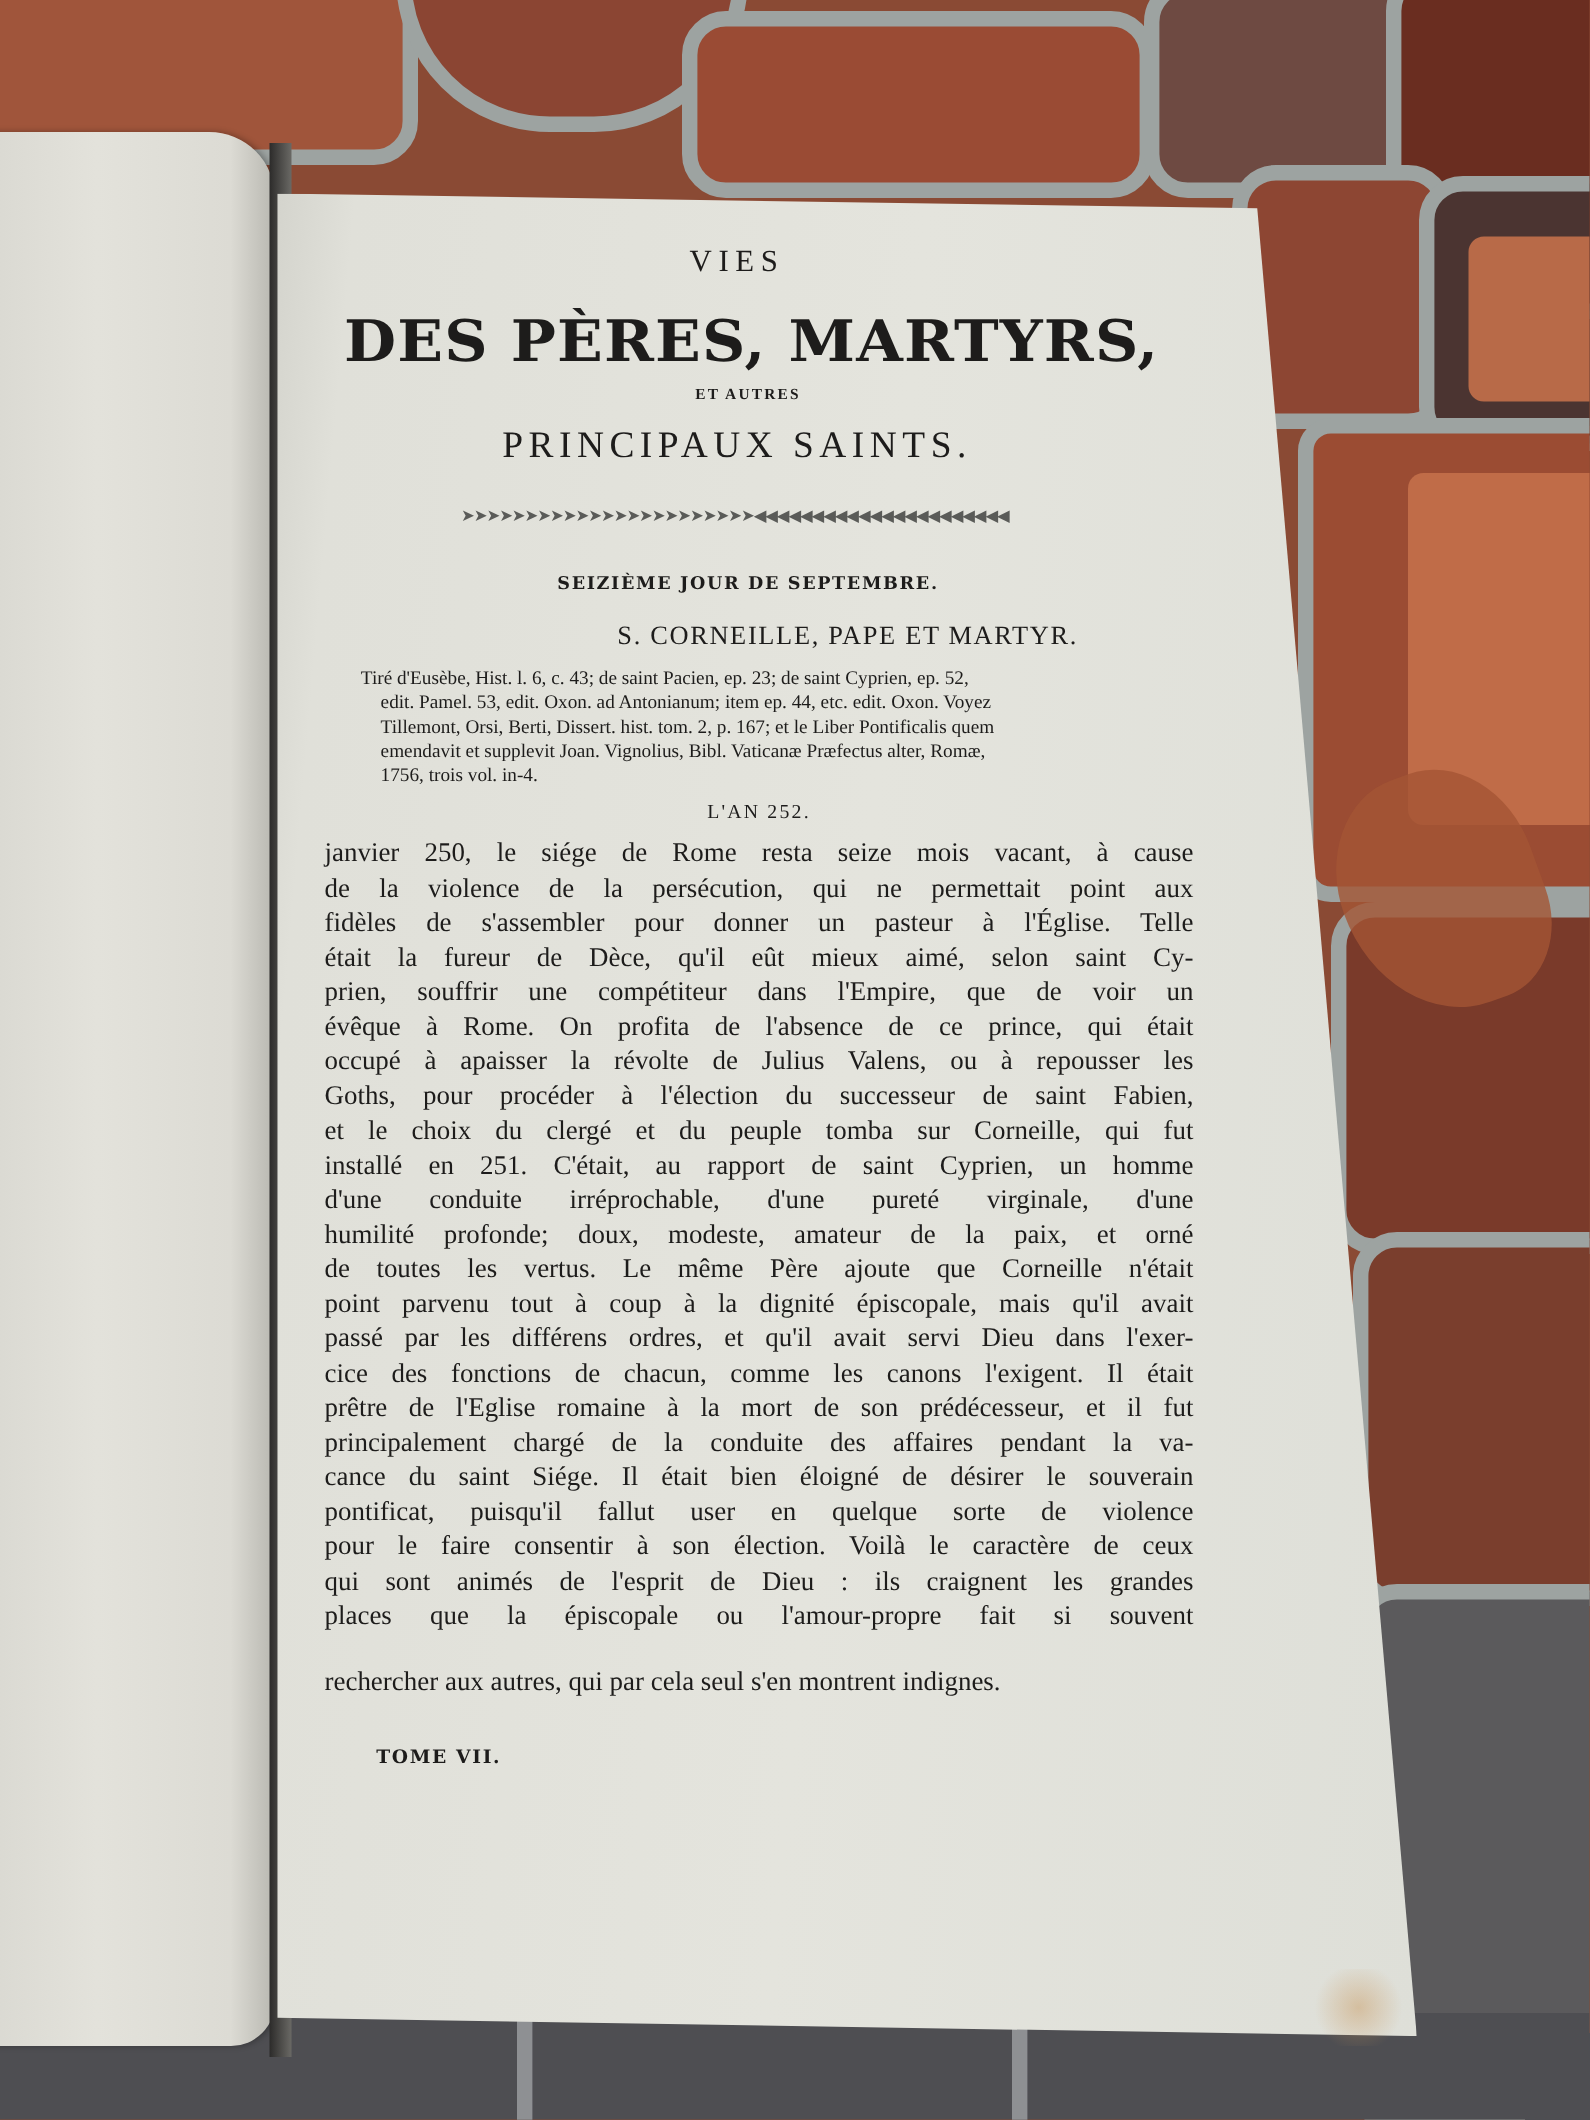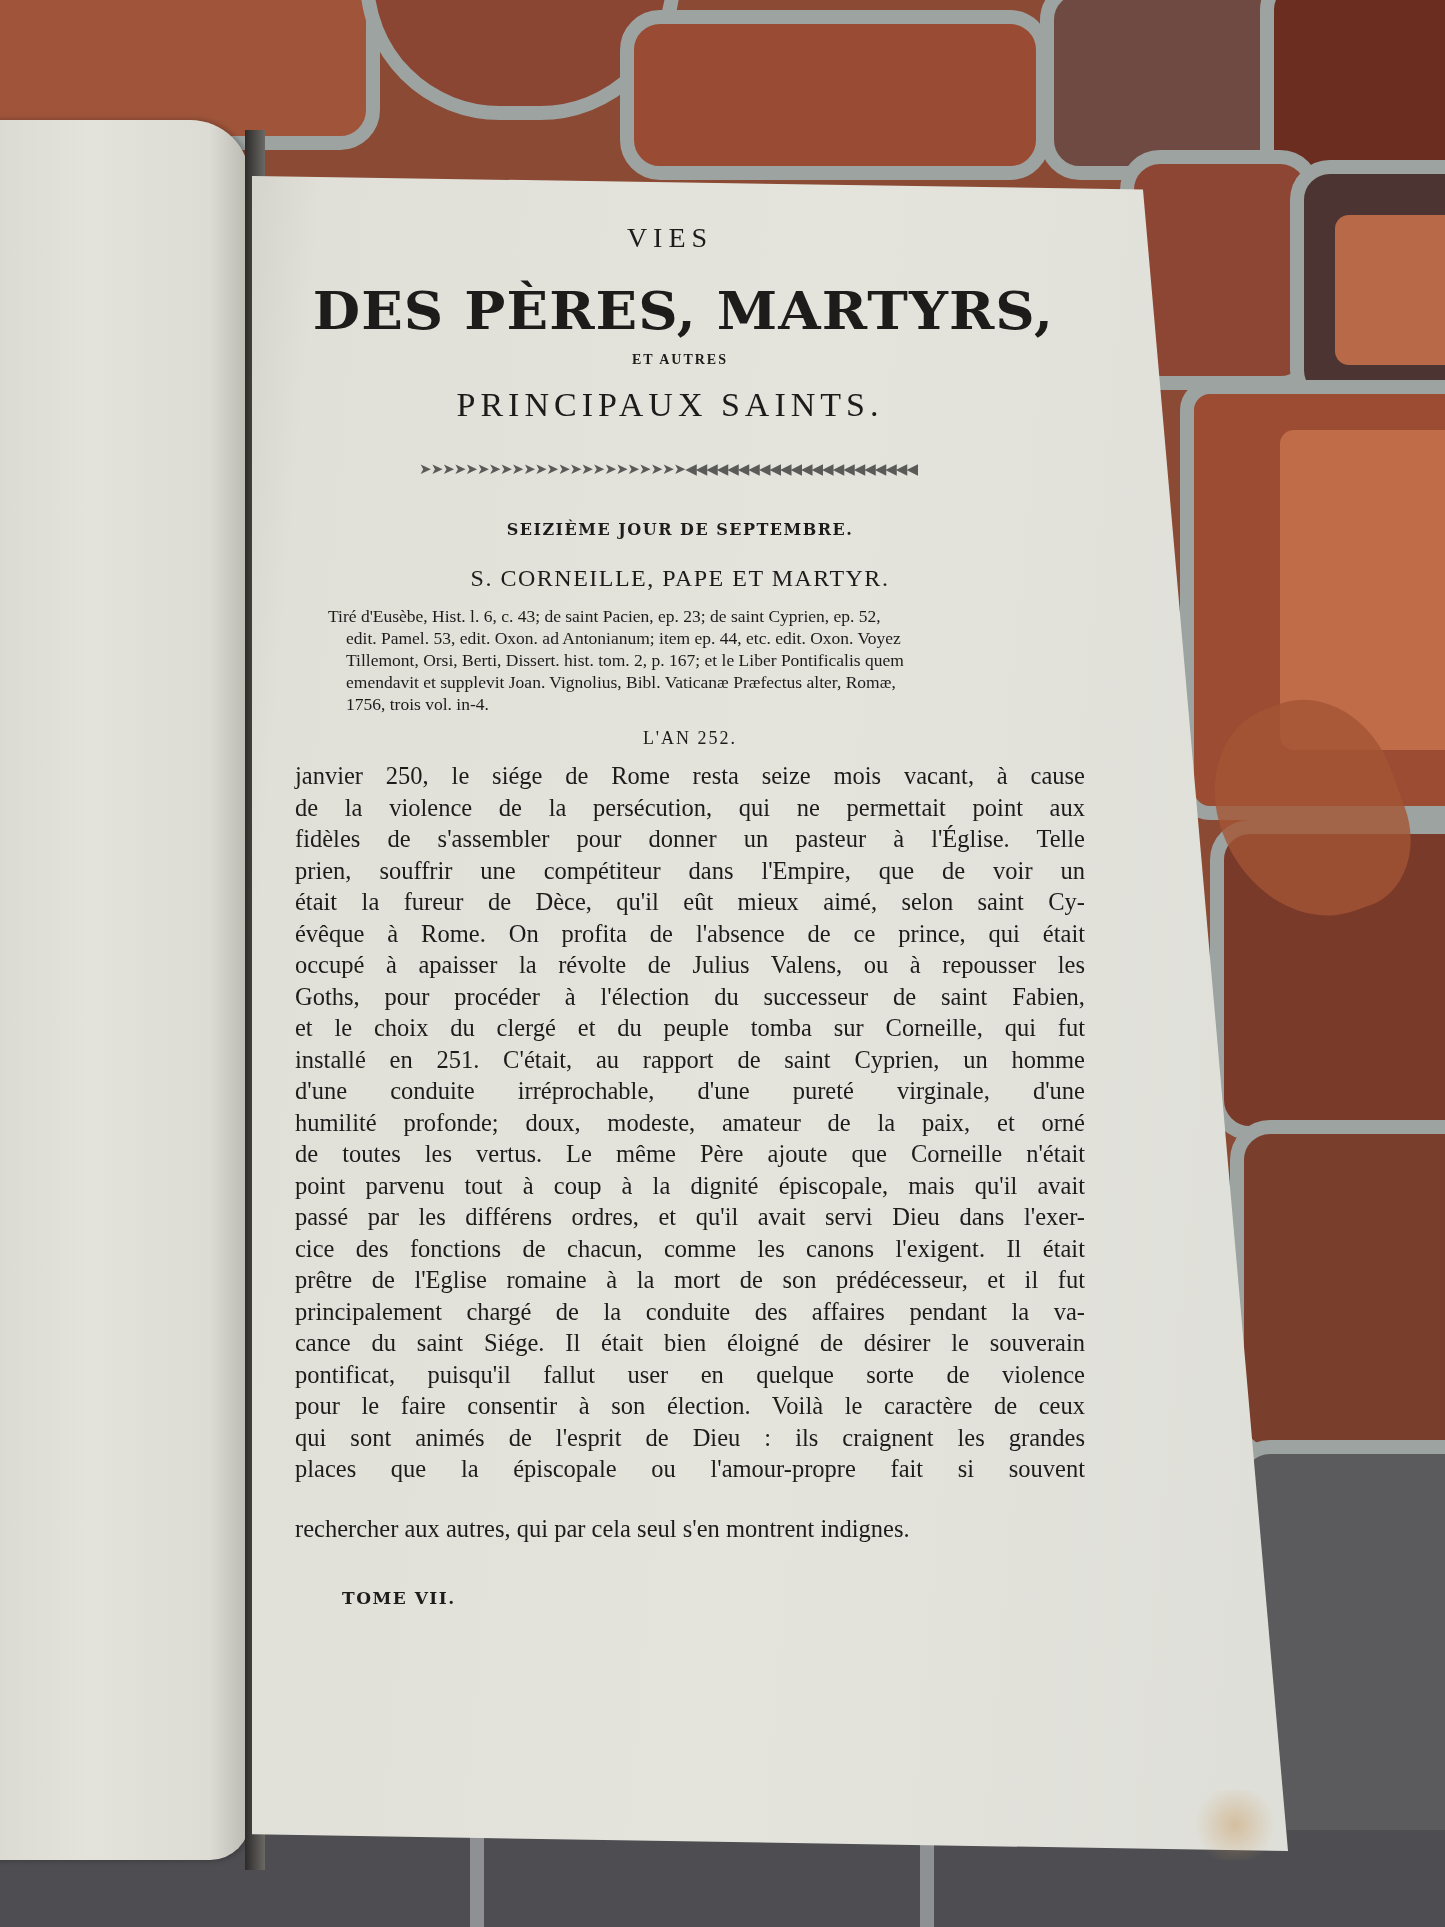--- a/index.html
+++ b/index.html
@@ -49,21 +49,21 @@
 
   .page-content { position: absolute; left: 0; top: 0; width: 1445px; height: 1927px; color: #1d1c1b; }
   .center { position: absolute; text-align: center; white-space: nowrap; }
 
   .t-vies { left: 500px; width: 340px; top: 222px; font-size: 28px; letter-spacing: 6px; font-weight: 400; }
   .t-peres { left: 330px; width: 690px; top: 280px; font-size: 52px; font-weight: 900; letter-spacing: 1px; transform: scaleX(1.05); font-family: "DejaVu Serif", serif; }
   .t-autres { left: 560px; width: 240px; top: 352px; font-size: 14px; font-weight: 700; letter-spacing: 2px; }
   .t-saints { left: 430px; width: 480px; top: 386px; font-size: 34px; letter-spacing: 5px; }
   .ornament { left: 312px; width: 712px; top: 460px; font-size: 15px; color: #5a5b58; letter-spacing: -1px; overflow: hidden; }
   .t-day { left: 420px; width: 520px; top: 520px; font-size: 16px; font-weight: 900; letter-spacing: 1.5px; font-family: "DejaVu Serif", serif; }
-  .t-saint { left: 380px; width: 600px; top: 565px; font-size: 24px; letter-spacing: 1.5px; }
+  .t-saint { left: 380px; width: 600px; top: 565px; font-size: 24px; letter-spacing: 1.5px; text-align: right; }
 
   .citation { position: absolute; left: 328px; width: 730px; top: 605px; font-size: 17.5px; line-height: 22px; text-align: justify; }
   .citation .ln { display: block; white-space: nowrap; }
   .citation .indent { padding-left: 18px; }
   .t-year { left: 590px; width: 200px; top: 728px; font-size: 18px; letter-spacing: 2px; }
 
   .body-text { position: absolute; left: 295px; top: 760px; width: 790px; font-size: 24.5px; line-height: 31.5px; }
   .body-text .ln { display: block; white-space: nowrap; text-align: justify; text-align-last: justify; }
   .body-text .ln.first { padding-left: 35px; }
   .body-text .ln.last { text-align-last: left; margin-top: 28px; }
@@ -113,22 +113,22 @@
     <span class="ln indent">emendavit et supplevit Joan. Vignolius, Bibl. Vaticanæ Præfectus alter, Romæ,</span>
     <span class="ln indent">1756, trois vol. in-4.</span>
   </div>
 
   <div class="center t-year">L'AN 252.</div>
 
   <div class="body-text">
     <span class="ln">janvier 250, le siége de Rome resta seize mois vacant, à cause</span>
     <span class="ln">de la violence de la persécution, qui ne permettait point aux</span>
     <span class="ln">fidèles de s'assembler pour donner un pasteur à l'Église. Telle</span>
+    <span class="ln">était la fureur de Dèce, qu'il eût mieux aimé, selon saint Cy-</span>
     <span class="ln">prien, souffrir une compétiteur dans l'Empire, que de voir un</span>
-    <span class="ln">était la fureur de Dèce, qu'il eût mieux aimé, selon saint Cy-</span>
     <span class="ln">évêque à Rome. On profita de l'absence de ce prince, qui était</span>
     <span class="ln">occupé à apaisser la révolte de Julius Valens, ou à repousser les</span>
     <span class="ln">Goths, pour procéder à l'élection du successeur de saint Fabien,</span>
     <span class="ln">et le choix du clergé et du peuple tomba sur Corneille, qui fut</span>
     <span class="ln">installé en 251. C'était, au rapport de saint Cyprien, un homme</span>
     <span class="ln">d'une conduite irréprochable, d'une pureté virginale, d'une</span>
     <span class="ln">humilité profonde; doux, modeste, amateur de la paix, et orné</span>
     <span class="ln">de toutes les vertus. Le même Père ajoute que Corneille n'était</span>
     <span class="ln">point parvenu tout à coup à la dignité épiscopale, mais qu'il avait</span>
     <span class="ln">passé par les différens ordres, et qu'il avait servi Dieu dans l'exer-</span>

